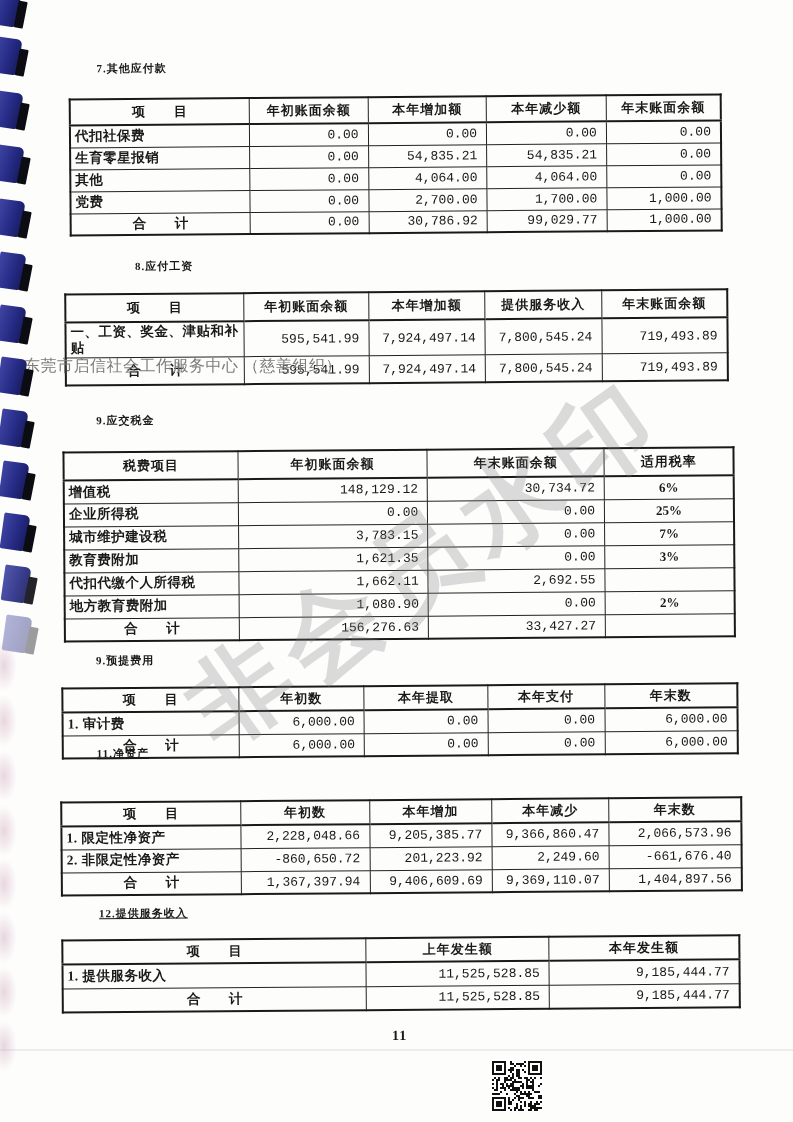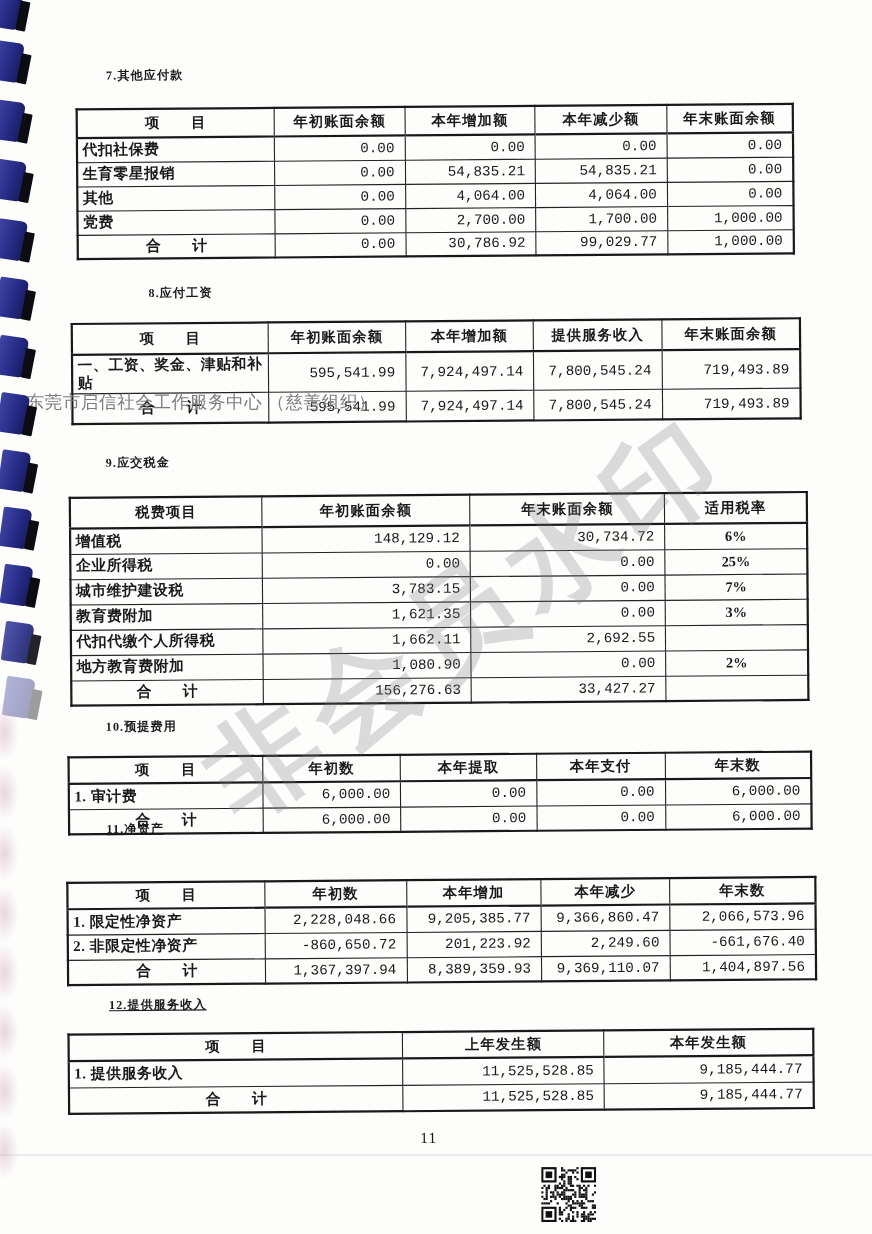--- a/index.html
+++ b/index.html
@@ -23,21 +23,21 @@
   
   #t7 {left:72px;top:96px;width:653px;}  #t7 thead tr{height:26px;}  #t7 tbody tr{height:22px;}
   #t8 {left:66px;top:291px;width:664px;} #t8 thead tr{height:28px;}  #t8 tbody tr{height:27px;}
   #t9 {left:63px;top:449px;width:672px;} #t9 thead tr{height:28px;}  #t9 tbody tr{height:23px;}
   #t10{left:60px;top:685px;width:677px;} #t10 thead tr{height:22px;} #t10 tbody tr{height:23px;}
   #t11{left:58px;top:799px;width:682px;} #t11 thead tr{height:23px;} #t11 tbody tr{height:23px;}
   #t12{left:58px;top:937px;width:679px;} #t12 thead tr{height:23px;} #t12 tbody tr{height:24px;}
   #sec7-title {left:100px;top:59px;}  #sec8-title {left:111px;top:257px;margin-left:26px;}
   #sec9-title {left:97px;top:411px;}  #sec10-title{left:95px;top:651px;}
   #sec11-title{left:95px;top:744px;text-decoration:underline;}  #sec12-title{left:96px;top:904px;text-decoration:underline;}
-  .page-num{position:absolute;left:378px;top:1028px;font-size:14px;font-weight:normal;letter-spacing:1px;}
+  .page-num{position:absolute;left:388px;top:1028px;font-size:14px;font-weight:bold;letter-spacing:1px;}
   
   .wm-line{position:absolute;left:24px;top:356px;font-size:16px;color:#7c7c7c;z-index:5;
         font-family:Liberation Serif, serif;letter-spacing:.5px;white-space:nowrap;}
   .wm-diag{position:absolute;left:118px;top:502px;width:612px;height:120px;line-height:120px;text-align:center;
         transform:rotate(-35deg);font-size:100px;font-weight:bold;color:rgba(125,125,125,0.27);
         letter-spacing:10px;z-index:4;white-space:nowrap;font-family:"Liberation Sans","DejaVu Sans",sans-serif;
         pointer-events:none;}
   .scan-edge{position:absolute;left:0;top:1049px;width:100%;height:2px;background:#ededed;z-index:1;}
   .footer{position:absolute;left:492px;top:1061px;display:flex;align-items:center;gap:13px;z-index:3;}
   .qr{width:50px;height:50px;display:block;}
@@ -212,21 +212,21 @@
             <tr>
               <td class="label total">合　　计</td>
               <td class="num">156,276.63</td>
               <td class="num">33,427.27</td>
               <td class="num"></td>
             </tr>
           </tbody>
         </table>
       </div>
 
-    <div class="sec-title" id="sec10-title">10.预提费用</div>
+    <div class="sec-title" id="sec10-title">9.预提费用</div>
     <div class="tbl" id="t10">
         <table class="doc">
           <colgroup>
             <col style="width: 26.1%;">
             <col style="width: 18.6%;">
             <col style="width: 18.3%;">
             <col style="width: 17.3%;">
             <col style="width: 19.7%;">
           </colgroup>
           <thead>
@@ -287,21 +287,21 @@
             <tr>
               <td class="label">2. 非限定性净资产</td>
               <td class="num">-860,650.72</td>
               <td class="num">201,223.92</td>
               <td class="num">2,249.60</td>
               <td class="num">-661,676.40</td>
             </tr>
             <tr>
               <td class="label total">合　　计</td>
               <td class="num">1,367,397.94</td>
-              <td class="num">8,389,359.93</td>
+              <td class="num">9,406,609.69</td>
               <td class="num">9,369,110.07</td>
               <td class="num">1,404,897.56</td>
             </tr>
           </tbody>
         </table>
       </div>
 
     <div class="sec-title" id="sec12-title">12.提供服务收入</div>
     <div class="tbl" id="t12">
         <table class="doc">

